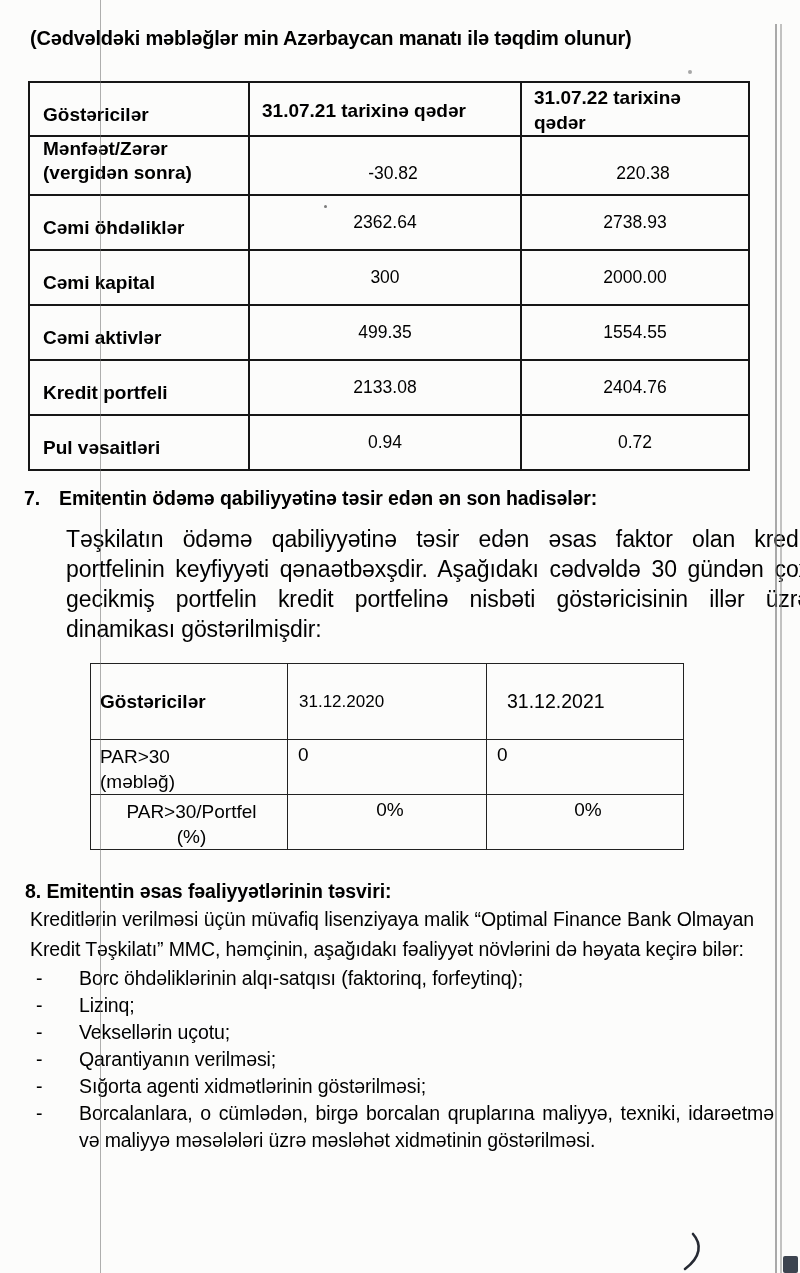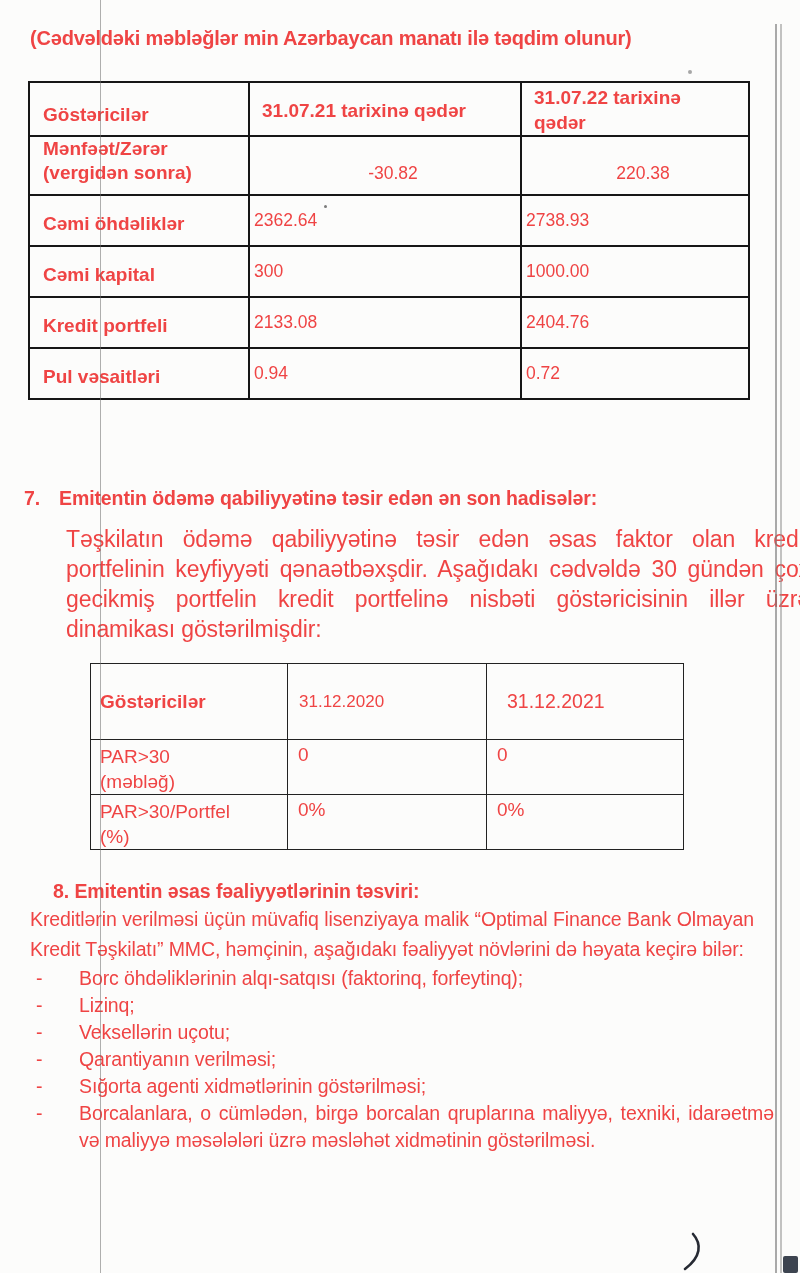--- a/index.html
+++ b/index.html
@@ -1,18 +1,18 @@
 <!DOCTYPE html>
 <html><head>
 <meta charset="utf-8">
 <style>
   html,body{margin:0;padding:0;background:#ffffff;}
   .page{
     position:relative;width:800px;height:1273px;overflow:hidden;
-    background:#fcfcfb;color:#ef4444;
+    background:#fcfcfb;color:#000000;
     font-family:"Liberation Sans", sans-serif;
   }
   
   .fold-line{position:absolute;left:100px;top:0;width:1px;height:1273px;background:rgba(110,110,110,.55);z-index:5;}
   .edge-line-a{position:absolute;left:775px;top:24px;width:2px;height:1249px;background:rgba(125,125,125,.65);z-index:5;}
   .edge-line-b{position:absolute;left:780px;top:24px;width:2px;height:1249px;background:rgba(145,145,145,.55);z-index:5;}
   .speck-a{position:absolute;left:688px;top:70px;width:4px;height:4px;border-radius:50%;background:rgba(130,130,130,.7);}
   .speck-b{position:absolute;left:324px;top:205px;width:3px;height:3px;border-radius:50%;background:rgba(90,90,90,.8);}
   .pen-mark{position:absolute;left:676px;top:1231px;width:30px;height:42px;z-index:6;}
   .corner-blob{position:absolute;left:783px;top:1256px;width:15px;height:17px;background:#3d4450;border-radius:2px;z-index:7;}
@@ -27,43 +27,43 @@
 
   
   .t1{top:81px;left:28px;width:720px;}
   .t1 td{border:2px solid #161616;}
   .t1 .hrow{height:48px;}
   .t1 .row-first{height:54px;}
   .t1 .row{height:51px;}
   .t1 .lbl{font-weight:700;font-size:19px;vertical-align:bottom;padding:0 6px 9px 13px;white-space:pre-line;line-height:24px;}
   .t1 .lbl-h{font-weight:700;font-size:19px;vertical-align:bottom;padding:0 6px 9px 13px;}
   .t1 .dh{font-weight:700;font-size:19px;vertical-align:middle;padding:2px 6px 0 12px;white-space:pre-line;line-height:25px;}
-  .t1 .val{font-size:17.5px;text-align:left;vertical-align:middle;padding:8px 4px;margin-top:8px;}
+  .t1 .val{font-size:17.5px;text-align:center;vertical-align:middle;padding:16px 4px;margin-top:8px;}
   .t1 .val-b{font-size:17.5px;text-align:center;vertical-align:bottom;padding:0 4px 10px 20px;}
 
   
   .t2{top:663px;left:90px;width:593px;}
   .t2 td{border:1.5px solid #222;}
   .t2 .hrow{height:76px;}
   .t2 .row1{height:53px;}
-  .t2 .row2{height:48px;}
+  .t2 .row2{height:48px;text-align:center;}
   .t2 .hl{font-weight:700;font-size:19px;vertical-align:middle;padding-left:9px;}
   .t2 .hd{font-size:17px;vertical-align:middle;padding-left:11px;}
   .t2 .hd2{font-size:19.5px;vertical-align:middle;padding-left:20px;}
   .t2 .rl{font-size:19px;vertical-align:top;padding:4px 4px 0 9px;white-space:pre-line;line-height:25px;}
   .t2 .rv{font-size:19px;vertical-align:top;padding:4px 4px 0 10px;}
 
   
   .h7{position:absolute;top:487px;left:24px;display:flex;font-size:19.5px;font-weight:700;letter-spacing:-0.1px;}
   .h7 .num{width:35px;flex:none;}
   .p7{position:absolute;top:524px;left:30px;width:744px;font-size:23px;line-height:30px;text-align:justify;letter-spacing:-0.1px;margin-left:36px;}
 
   
   .s8{position:absolute;top:879px;left:25px;width:749px;font-size:19.5px;letter-spacing:-0.1px;}
-  .h8{font-weight:700;font-size:19.5px;line-height:25px;margin-left:28px;}
+  .h8{font-weight:700;font-size:19.5px;line-height:25px;}
   .p8a{margin:1px 0 0 5px;width:724px;line-height:30px;text-align:left;}
   .p8b{margin:0 0 0 5px;width:724px;line-height:30px;text-align:justify;}
   .list{margin-top:1px;}
   .li{display:flex;line-height:27px;}
   .li .dash{width:43px;flex:none;padding-left:11px;}
   .li .txt{flex:1;text-align:justify;}
 </style>
 </head>
 <body>
 
@@ -91,21 +91,26 @@
         <td class="val-b">220.38</td>
       </tr>
       <tr class="row">
         <td class="lbl">Cəmi öhdəliklər</td>
         <td class="val">2362.64</td>
         <td class="val">2738.93</td>
       </tr>
       <tr class="row">
         <td class="lbl">Cəmi kapital</td>
         <td class="val">300</td>
-        <td class="val">1000.00</td>
+        <td class="val">2000.00</td>
+      </tr>
+      <tr class="row">
+        <td class="lbl">Cəmi aktivlər</td>
+        <td class="val">499.35</td>
+        <td class="val">1554.55</td>
       </tr>
       <tr class="row">
         <td class="lbl">Kredit portfeli</td>
         <td class="val">2133.08</td>
         <td class="val">2404.76</td>
       </tr>
       <tr class="row">
         <td class="lbl">Pul vəsaitləri</td>
         <td class="val">0.94</td>
         <td class="val">0.72</td>

